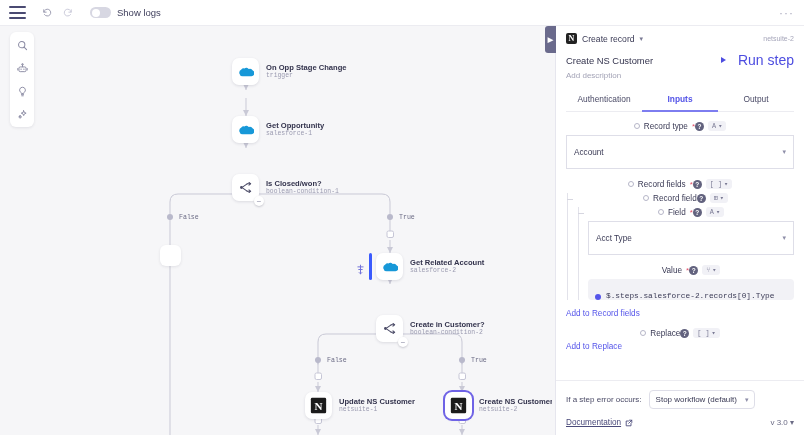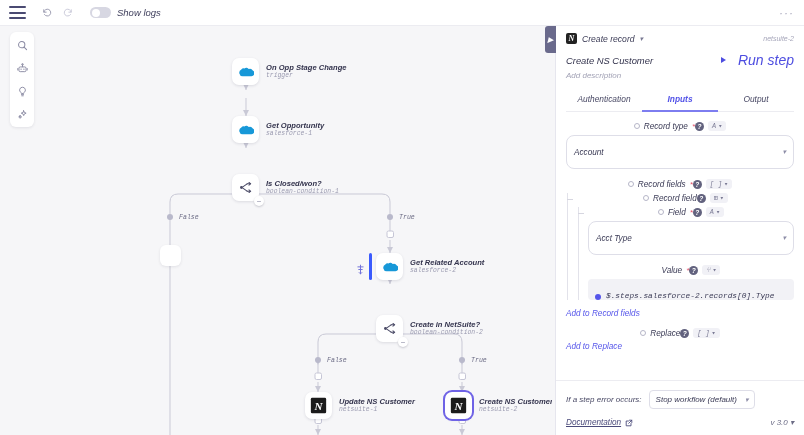--- a/index.html
+++ b/index.html
@@ -3,21 +3,21 @@
 <meta charset="utf-8">
 <style>
   * { box-sizing: border-box; margin: 0; padding: 0; }
   html, body {
     width: 804px; height: 435px;
     font-family: "Liberation Sans", sans-serif;
     background: #f6f6f8;
     overflow: hidden;
     color: #3d3d56;
   }
-  #app { position: relative; width: 804px; height: 435px; font-style: italic; }
+  #app { position: relative; width: 804px; height: 435px; }
 
   
   .topbar {
     position: absolute; top: 0; left: 0; width: 804px; height: 26px;
     background: #ffffff; display: flex; align-items: center;
     border-bottom: 1px solid #ececf1; z-index: 30;
   }
   .hamburger { margin-left: 9px; width: 17px; height: 13px; display: flex;
     flex-direction: column; justify-content: space-between; cursor: pointer; }
   .hamburger i { display: block; height: 2px; background: #4a4a72; border-radius: 1px; }
@@ -122,21 +122,21 @@
   .flabel { font-size: 8.2px; color: #3a3a55; }
   .req { color: #e0506a; font-size: 8px; }
   .frow .right { display: flex; align-items: center; gap: 4px; }
   .help { width: 9px; height: 9px; border-radius: 50%; background: #62627e;
     color: #fff; font-size: 6.5px; display: flex; align-items: center;
     justify-content: center; cursor: pointer; font-weight: bold; }
   .typebadge { background: #f1f1f6; border-radius: 3px; padding: 1px 4px;
     font-size: 6.8px; color: #7a7a94; display: flex; align-items: center;
     gap: 2px; cursor: pointer; font-family: "Liberation Mono", monospace; }
 
-  .select { height: 21px; border: 1px solid #dedee8; border-radius: 8px;
+  .select { height: 21px; border: 1px solid #dedee8; border-radius: 0;
     display: flex; align-items: center; justify-content: space-between;
     padding: 16px 7px; font-size: 8.2px; color: #3a3a55; cursor: pointer;
     margin-bottom: 10px; background: #fff; }
   .select .cv { color: #8e8ea8; font-size: 7px; }
 
   .nest { padding-left: 10px; border-left: 1px dashed transparent; position: relative; }
   .tick { position: absolute; left: 0; top: 6px; width: 6px; height: 1px; background: #d6d6e0; }
   .vline { position: absolute; left: 0; top: 0; bottom: 0; width: 1px; background: #e2e2ea; }
 
   .valbox { background: #f2f2f6; border-radius: 4px; height: 21px;
@@ -338,21 +338,21 @@
           <path d="M5.7 7.2 11 3.5"></path>
             <path d="M5.7 8.8 11 12.5"></path>
           <path d="M11 3.5h4"></path>
             <path d="M11 12.5h4"></path>
           <path d="M13.3 1.8 15.2 3.5 13.3 5.2"></path>
           <path d="M13.3 10.8 15.2 12.5 13.3 14.2"></path>
         </svg>
         <div class="minus">−</div>
       </div>
       <div class="meta">
-        <div class="nm">Create in NetSuite?</div>
+        <div class="nm">Create in Customer?</div>
         <div class="sub">boolean-condition-2</div>
       </div>
     </div>
 
     <div class="node" style="left:305px; top:366px;">
       <div class="chip">
         <svg width="17" height="17" viewBox="0 0 20 20">
           <rect x="1" y="1" width="18" height="18" rx="1.5" fill="#1b1b1b"></rect>
           <text x="10" y="15.2" font-family="Liberation Serif, serif" font-size="13" font-weight="bold" fill="#fff" text-anchor="middle">N</text>
         </svg>

